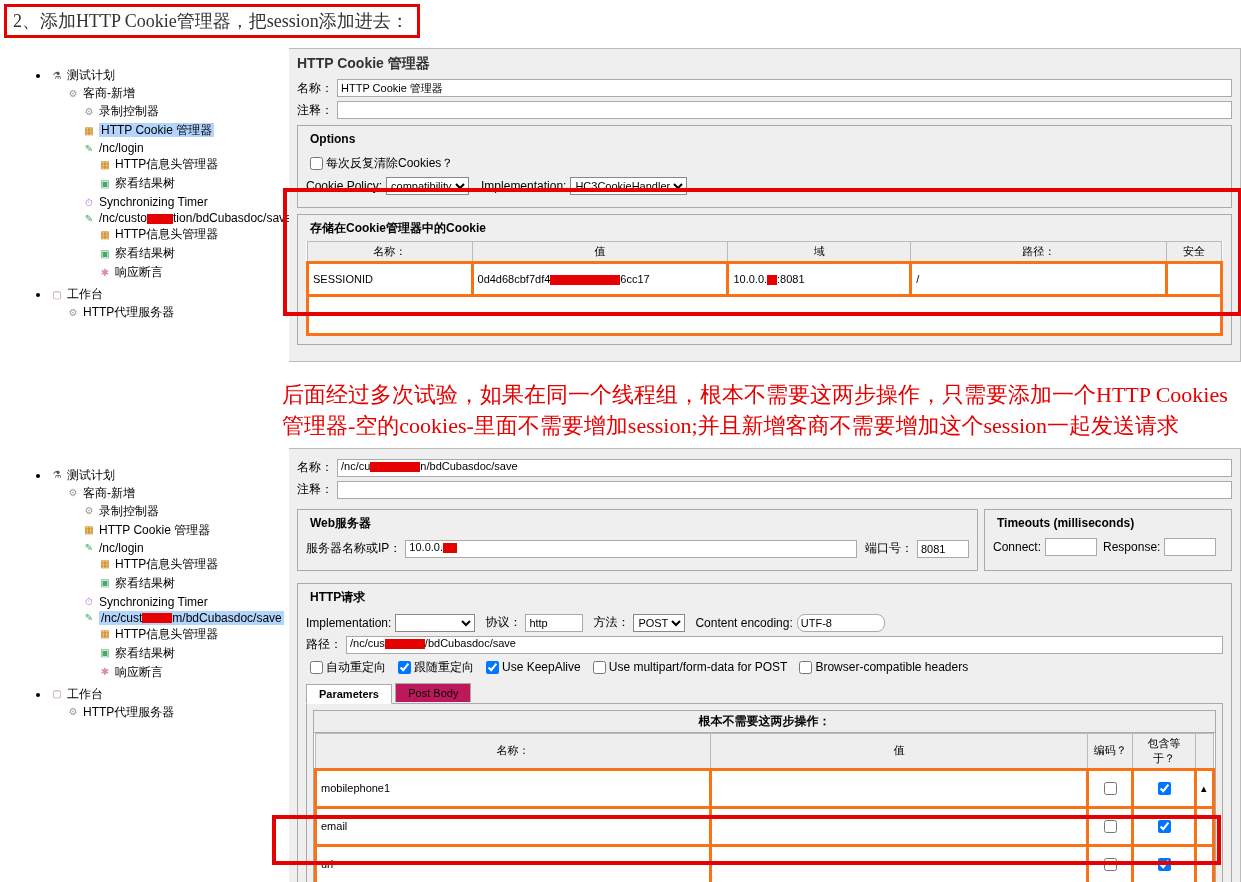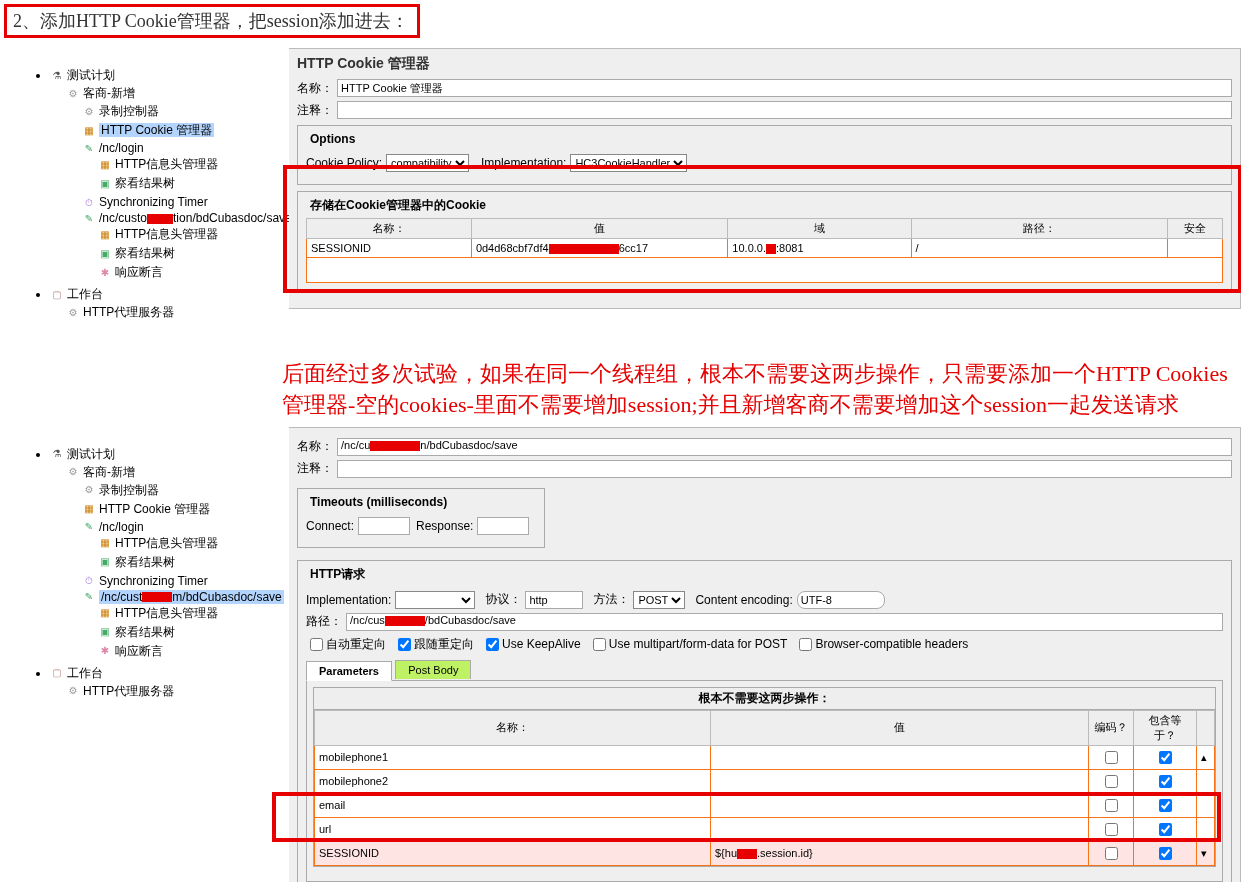--- a/index.html
+++ b/index.html
@@ -26,25 +26,25 @@
   .row { margin:4px 0; display:flex; align-items:center; }
   .lbl { white-space:nowrap; margin-right:4px; }
   .tf { border:1px solid #aaa; background:#fff; height:16px; padding:0 3px; font-size:11px; }
   .grow { flex:1; }
   .fieldset { border:1px solid #aaa; padding:6px 8px 8px 8px; margin:6px 0; background:#efefef; }
   .fieldset > .legend { font-weight:bold; margin:-12px 0 4px 0; display:inline-block; background:#efefef; padding:0 4px; }
   .cb { vertical-align:middle; }
   .sel { border:1px solid #888; background:#fff; height:18px; font-size:11px; }
   .tbl { width:100%; border-collapse:collapse; background:#fff; }
   .tbl th { background:#eee; border:1px solid #bbb; font-weight:normal; padding:2px 4px; font-size:11px; text-align:center; }
-  .tbl td { border:1px solid #f97316; padding:2px 4px; font-size:11px; height:14px; }
+  .tbl td { border:3px solid #f97316; padding:8px 4px; font-size:11px; height:14px; }
   .red-frame1 { position:absolute; border:4px solid #e60000; pointer-events:none; z-index:5; }
   .ann { color:#e60000; font-size:22px; font-family:SimSun,serif; line-height:1.4; padding:18px 0 6px 282px; }
   .tabs { border-bottom:1px solid #aaa; margin-top:6px; }
-  .tab { display:inline-block; border:1px solid #aaa; border-bottom:none; padding:3px 12px; background:#bef264; font-size:11px; cursor:pointer; }
+  .tab { display:inline-block; border:1px solid #aaa; border-bottom:none; padding:3px 12px; background:#be185d; font-size:11px; cursor:pointer; }
   .tab.active { background:#fff; font-weight:bold; border-bottom:1px solid #fff; position:relative; top:1px; }
   .innerpanel { border:1px solid #aaa; border-top:none; padding:6px; background:#efefef; }
   .params-title { text-align:center; font-weight:bold; padding:2px; border:1px solid #aaa; border-bottom:none; background:#eee; }
   .btnrow { text-align:center; padding:6px 0 2px 0; }
   .redcell { display:inline-block; background:#e60000; height:10px; vertical-align:middle; }
   .tiny { width:44px; }
   .scroll { border:1px solid #aaa; background:#fff; }
 </style>
 </head>
 <body>
@@ -95,20 +95,24 @@
             <span class="lbl">名称：</span>
           <input class="tf grow" value="HTTP Cookie 管理器" style="">
           </div>
         <div class="row">
             <span class="lbl">注释：</span>
           <input class="tf grow" style="">
           </div>
         <div class="fieldset">
           <div class="legend">Options</div>
           <div class="row">
+              <input type="checkbox" class="cb" style="">
+            <span>每次反复清除Cookies？</span>
+            </div>
+          <div class="row">
             <span class="lbl">Cookie Policy:</span>
             <select class="sel"><option>compatibility</option></select>
             <span class="lbl" style="margin-left:12px">Implementation:</span>
             <select class="sel"><option>HC3CookieHandler</option></select>
           </div>
         </div>
         <div style="position:relative">
           <div class="red-frame1" style="left:-14px;top:-26px;right:-10px;height:120px;"></div>
           <div class="fieldset">
             <div class="legend">存储在Cookie管理器中的Cookie</div>
@@ -182,20 +186,29 @@
         <div class="row">
             <span class="lbl">名称：</span>
           <div class="tf grow"><span>/nc/cu</span><span class="redcell" style="width:50px"></span><span>n/bdCubasdoc/save</span></div>
           </div>
         <div class="row">
             <span class="lbl">注释：</span>
           <input class="tf grow" style="">
           </div>
 
         <div style="display:flex;gap:6px">
+          <div class="fieldset grow">
+            <div class="legend">Web服务器</div>
+            <div class="row">
+              <span class="lbl">服务器名称或IP：</span>
+              <div class="tf grow"><span>10.0.0.</span><span class="redcell" style="width:14px"></span></div>
+              <span class="lbl" style="margin-left:8px">端口号：</span>
+              <input class="tf tiny" value="8081" style="">
+            </div>
+          </div>
           <div class="fieldset" style="width:230px">
             <div class="legend">Timeouts (milliseconds)</div>
             <div class="row">
               <span class="lbl">Connect:</span>
                 <input class="tf tiny" style="">
               <span class="lbl" style="margin-left:6px">Response:</span>
                 <input class="tf tiny" style="">
             </div>
           </div>
         </div>
@@ -248,27 +261,20 @@
                 </tbody>
                   <tbody id="prows">
                     <tr>
                       <td>mobilephone1</td>
                       <td></td>
                       <td style="text-align: center;"><input type="checkbox" style=""></td>
                       <td style="text-align: center;"><input type="checkbox" checked="" style=""></td>
                       <td><span>▴</span></td>
                     </tr>
                     <tr>
-                      <td>mobilephone2</td>
-                      <td></td>
-                      <td style="text-align: center;"><input type="checkbox" style=""></td>
-                      <td style="text-align: center;"><input type="checkbox" checked="" style=""></td>
-                      <td></td>
-                    </tr>
-                    <tr>
                       <td>email</td>
                       <td></td>
                       <td style="text-align: center;"><input type="checkbox" style=""></td>
                       <td style="text-align: center;"><input type="checkbox" checked="" style=""></td>
                       <td></td>
                     </tr>
                     <tr>
                       <td>url</td>
                       <td></td>
                       <td style="text-align: center;"><input type="checkbox" style=""></td>

